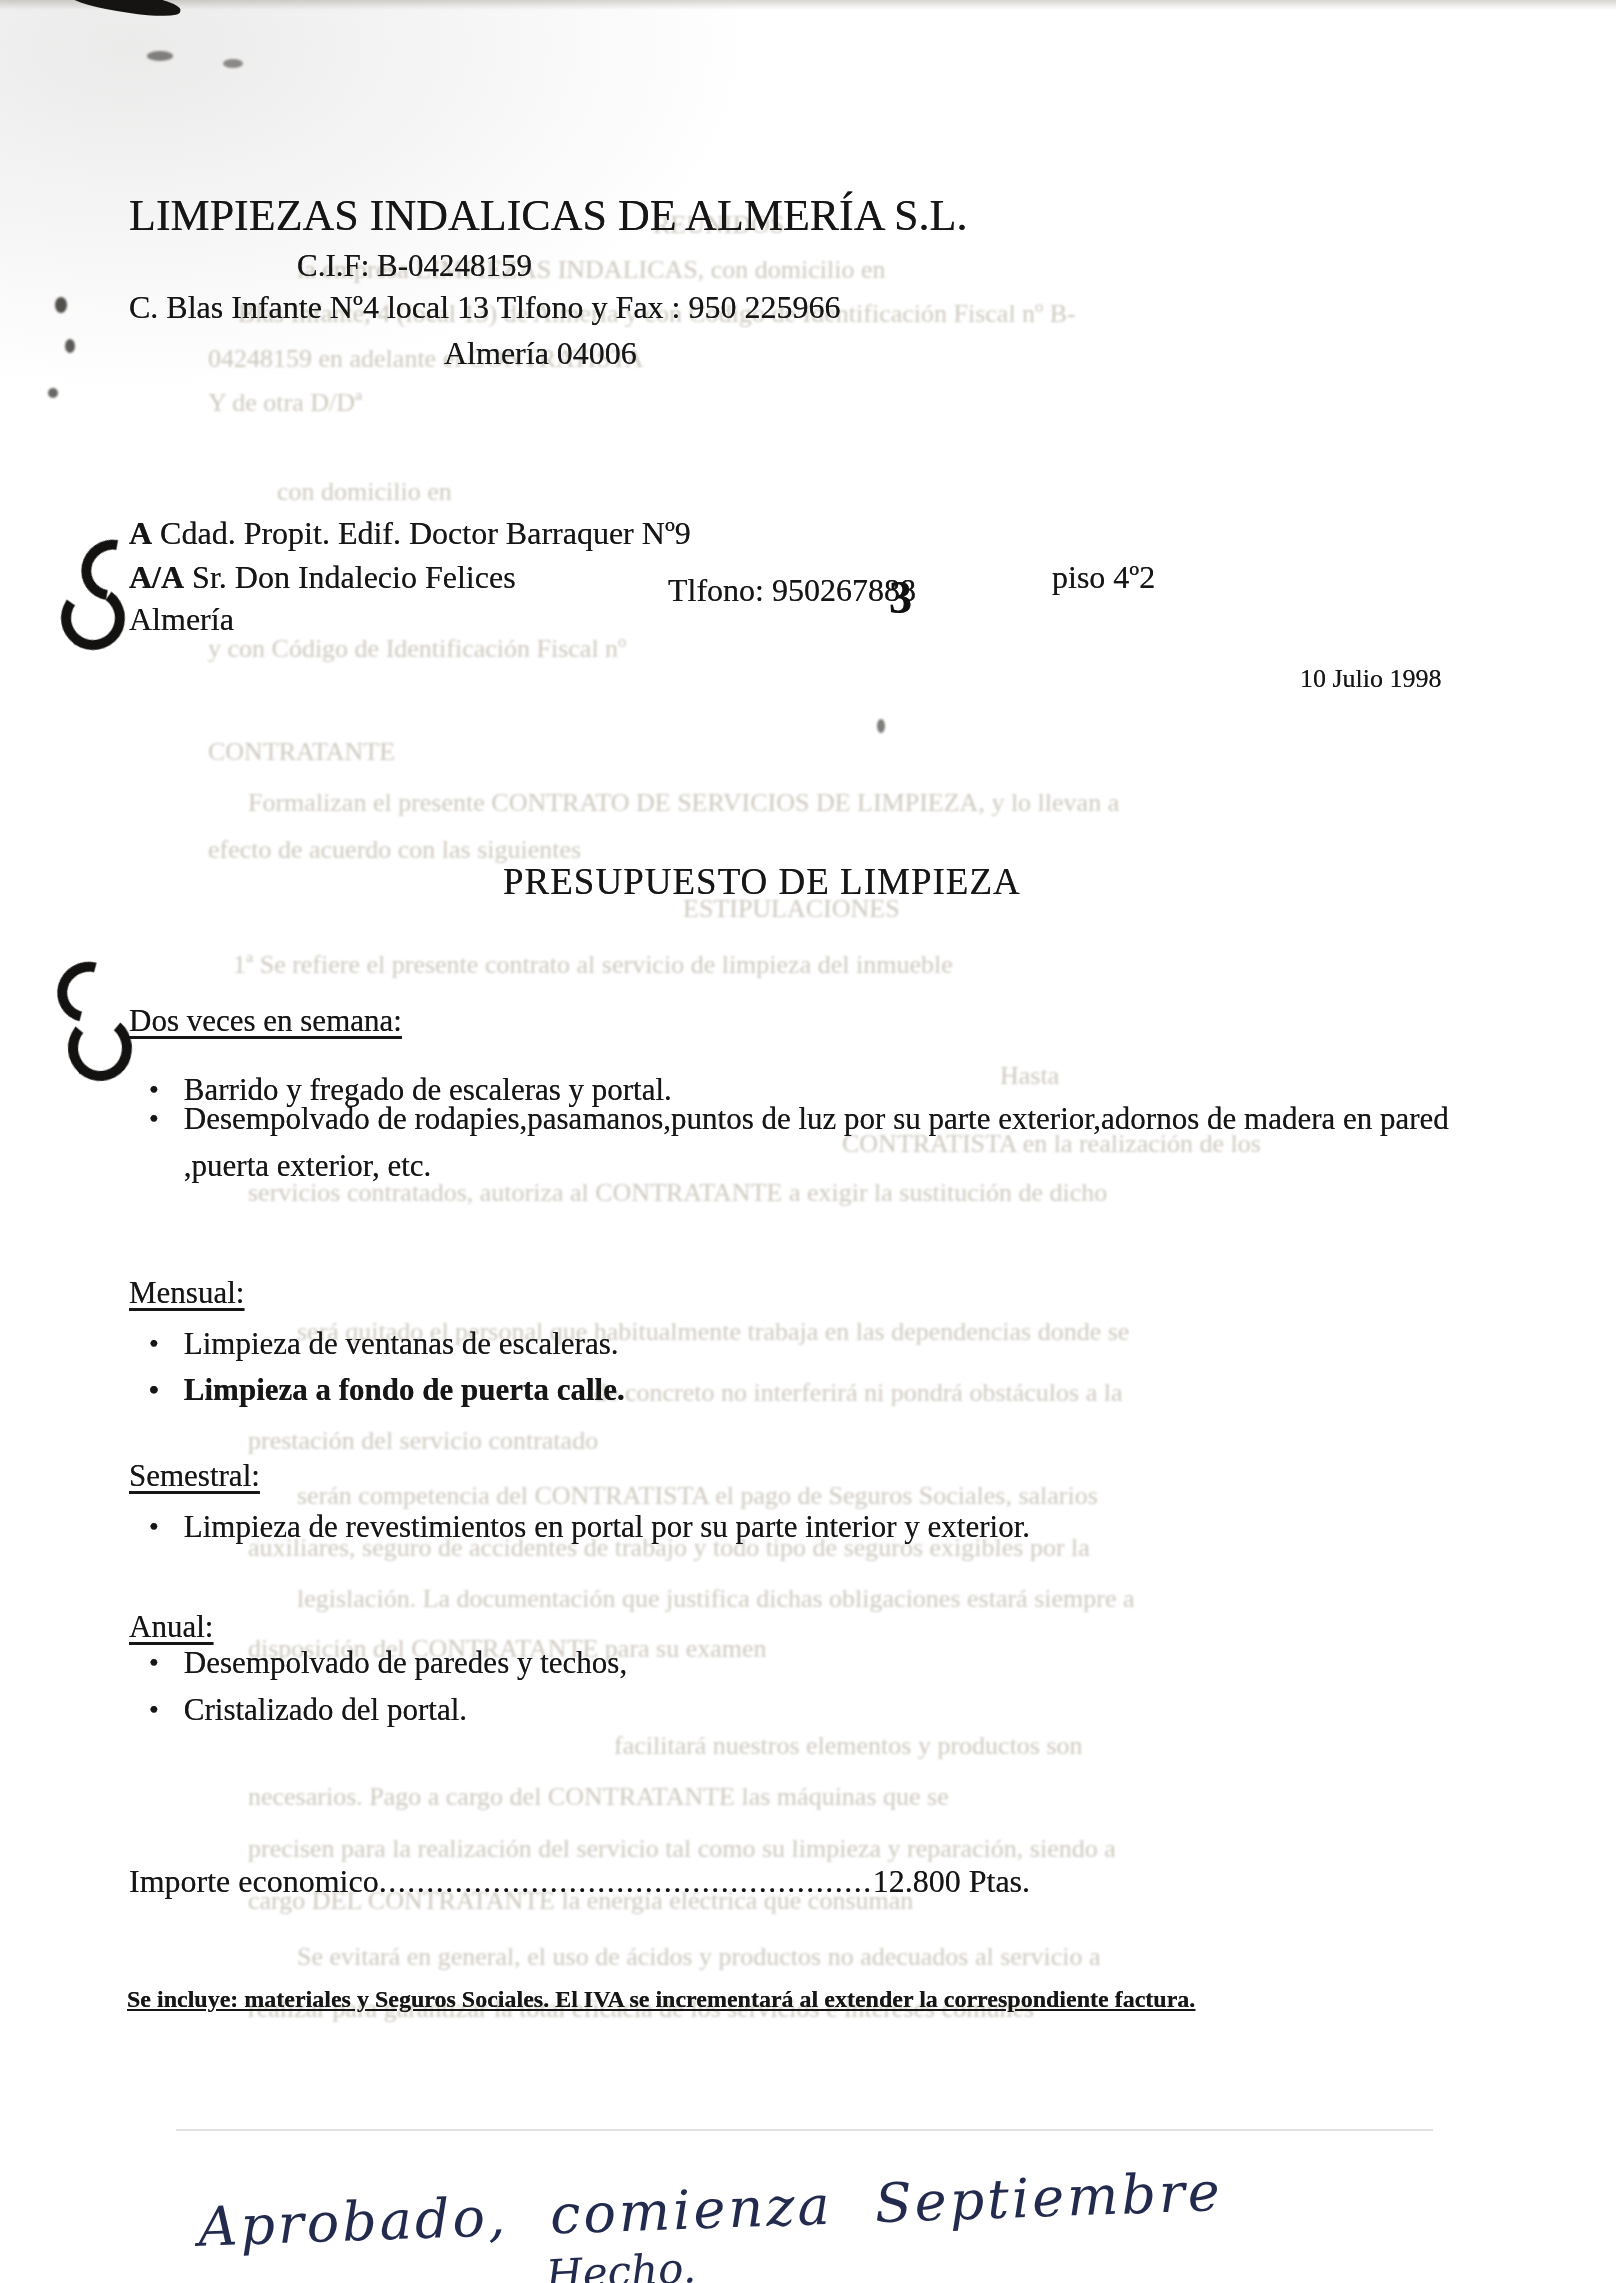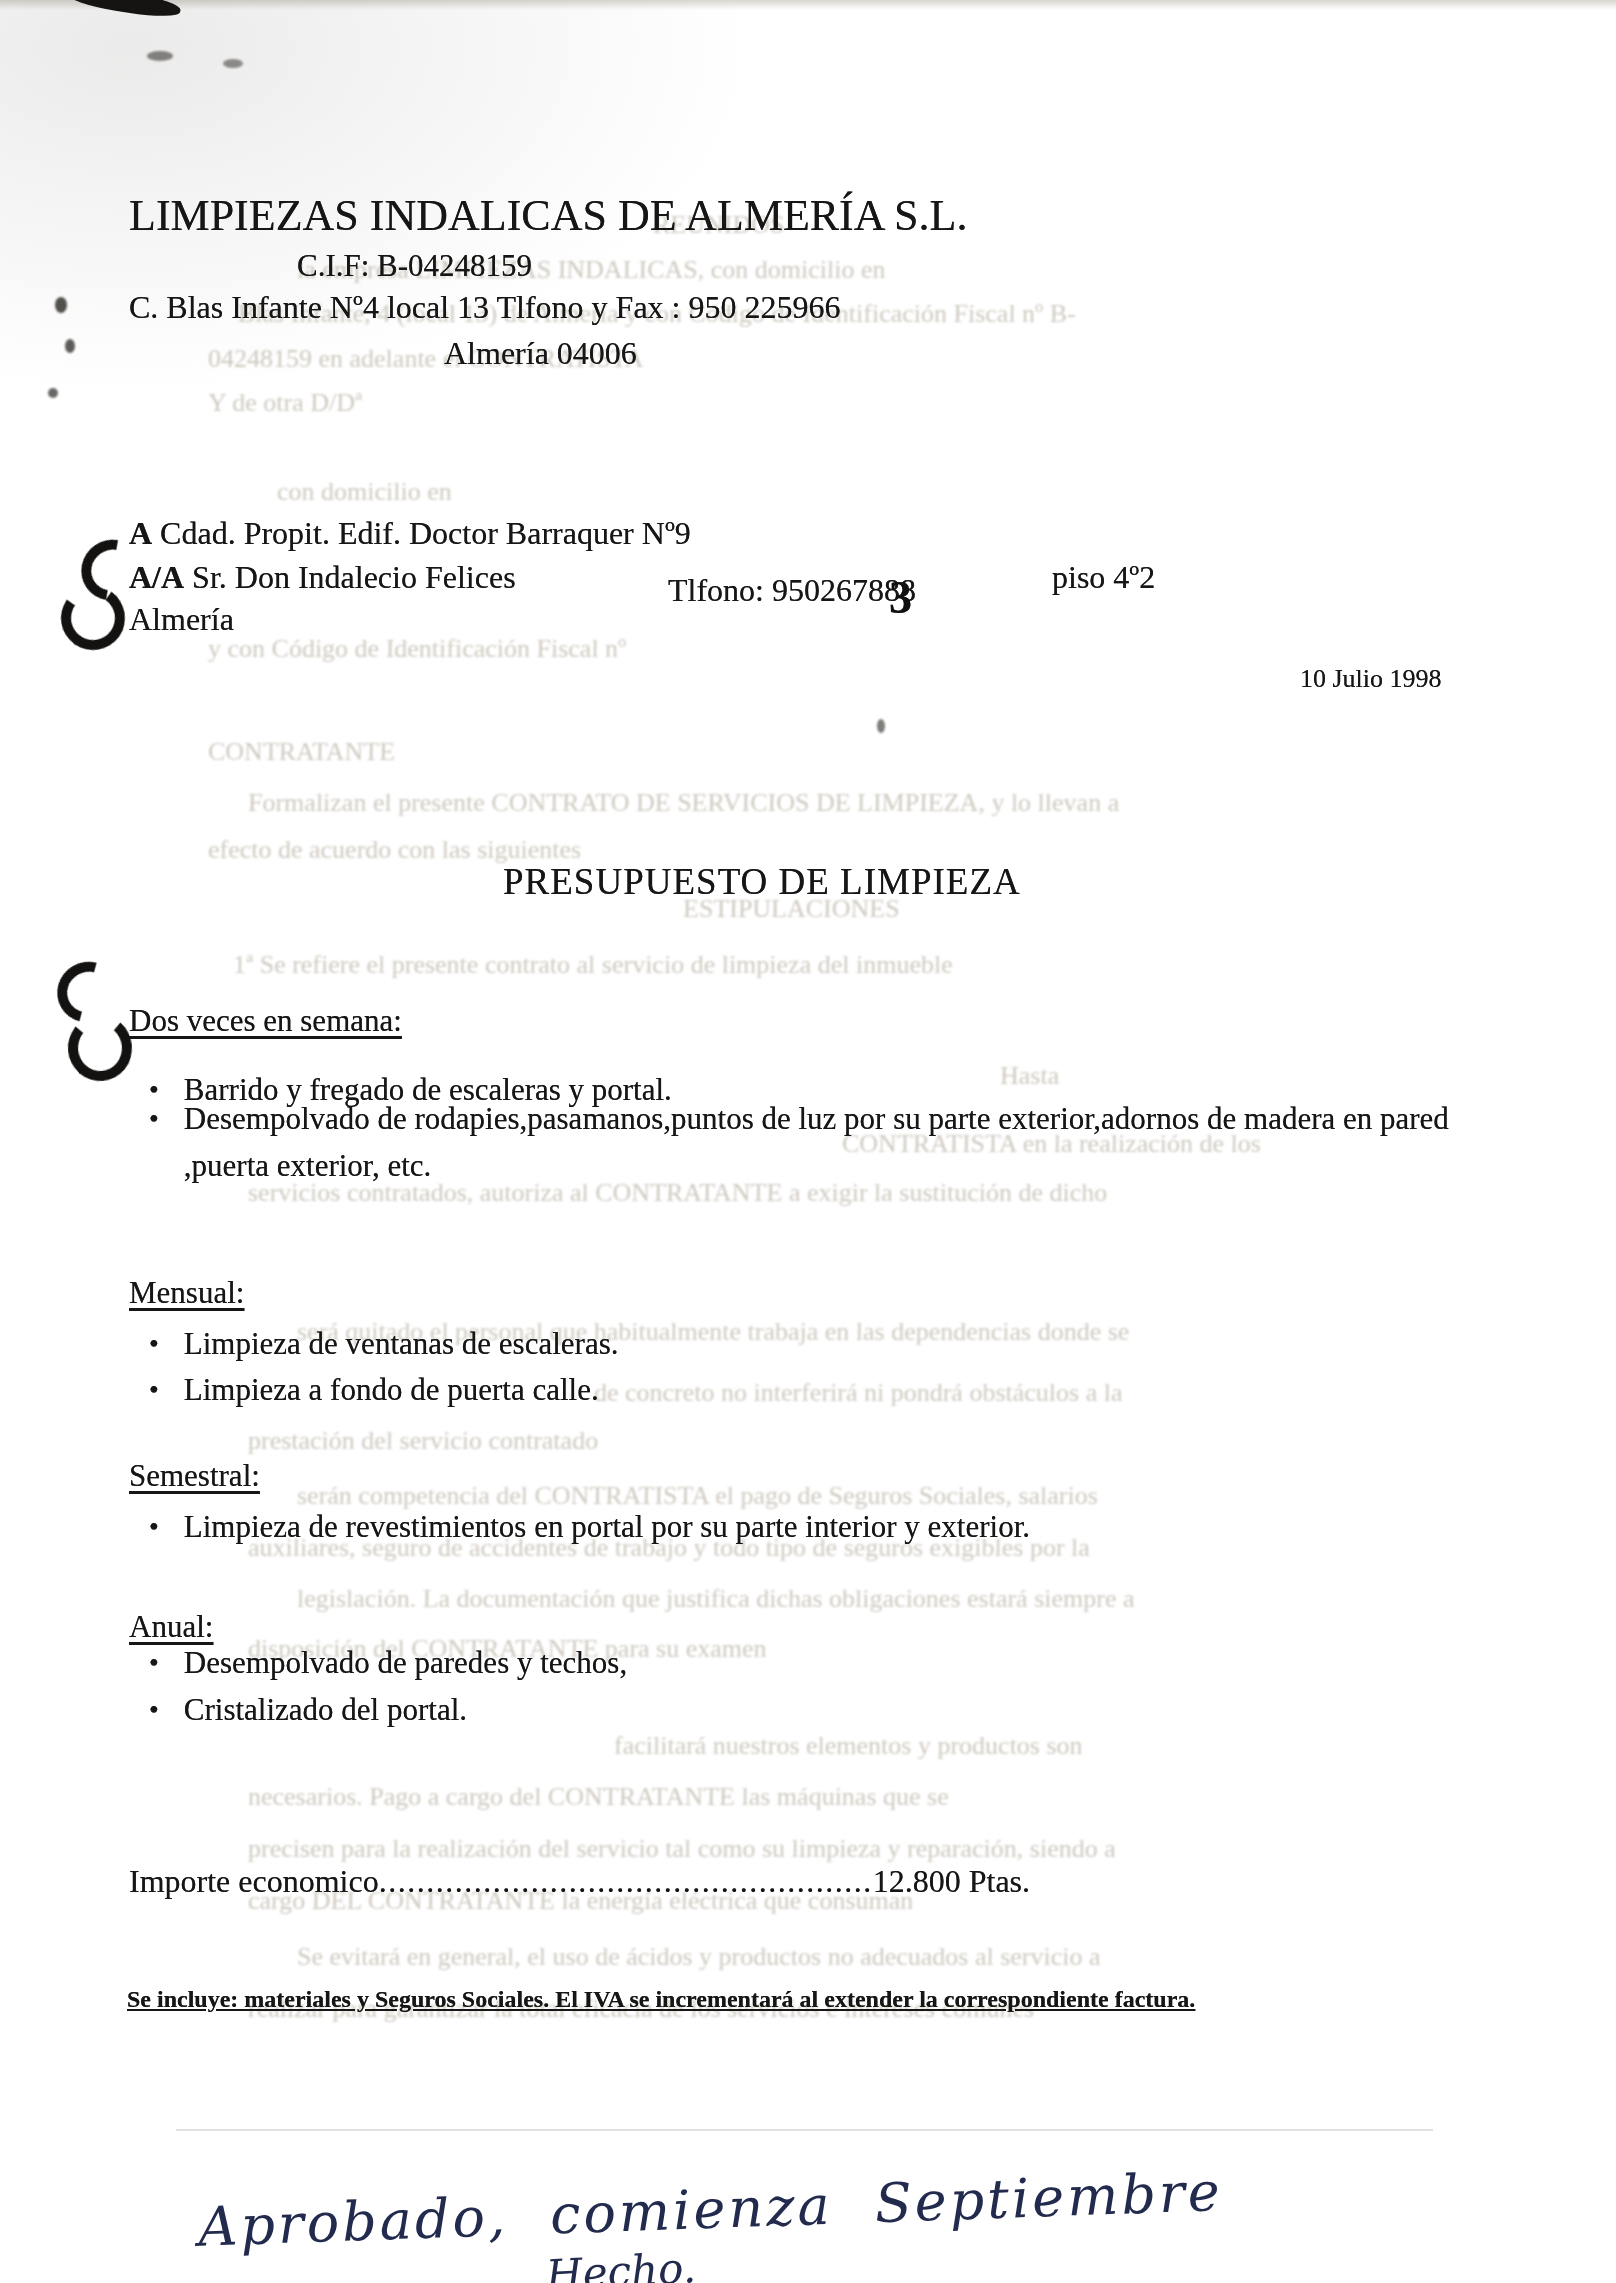--- a/index.html
+++ b/index.html
@@ -102,21 +102,21 @@
       <span class="txt">Barrido y fregado de escaleras y portal.</span>
     </div>
   <div class="li" style="top:1095px;left:149px;">
       <span class="txt">Desempolvado de rodapies,pasamanos,puntos de luz por su parte exterior,adornos de madera en pared ,puerta exterior, etc.</span>
     </div>
 
   <div class="typ fg head" style="top:1275px;left:129px;">Mensual:</div>
   <div class="li" style="top:1320px;left:149px;">
       <span class="txt">Limpieza de ventanas de escaleras.</span>
     </div>
-  <div class="li" style="top:1366px;left:149px;">
+  <div class="li" style="top:1366px;left:149px;font-weight:bold;">
       <span class="txt">Limpieza a fondo de puerta calle.</span>
     </div>
 
   <div class="typ fg head" style="top:1458px;left:129px;">Semestral:</div>
   <div class="li" style="top:1503px;left:149px;">
       <span class="txt">Limpieza de revestimientos en portal por su parte interior y exterior.</span>
     </div>
 
   <div class="typ fg head" style="top:1595px;left:129px;margin-top:14px;">Anual:</div>
   <div class="li" style="top:1686px;left:149px;">

